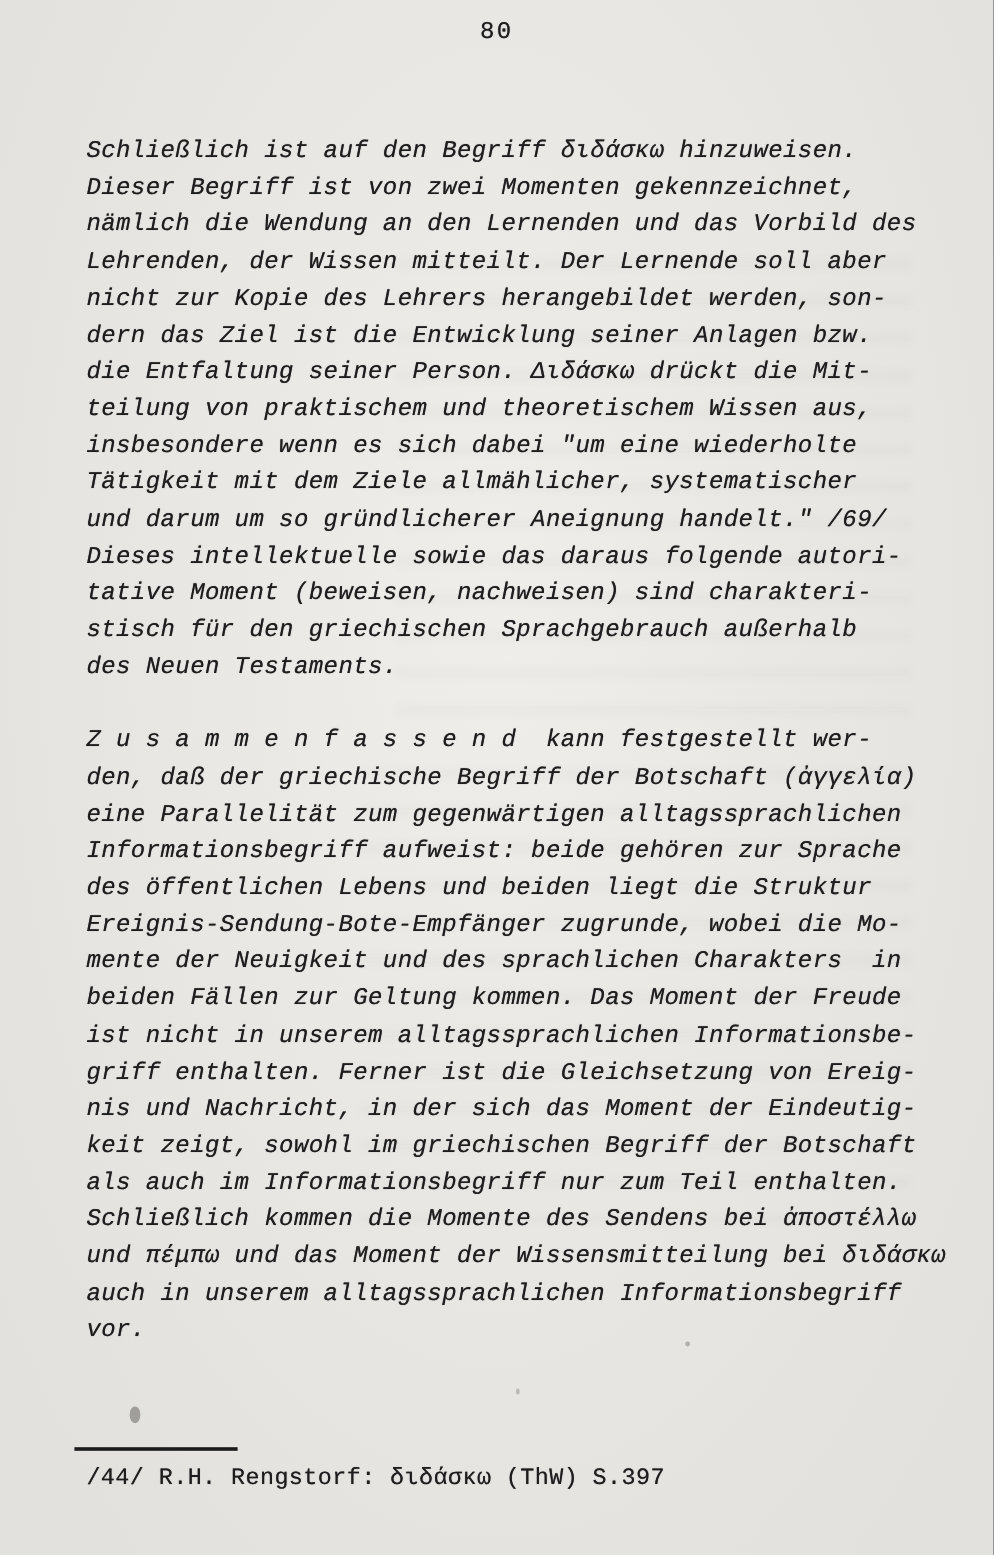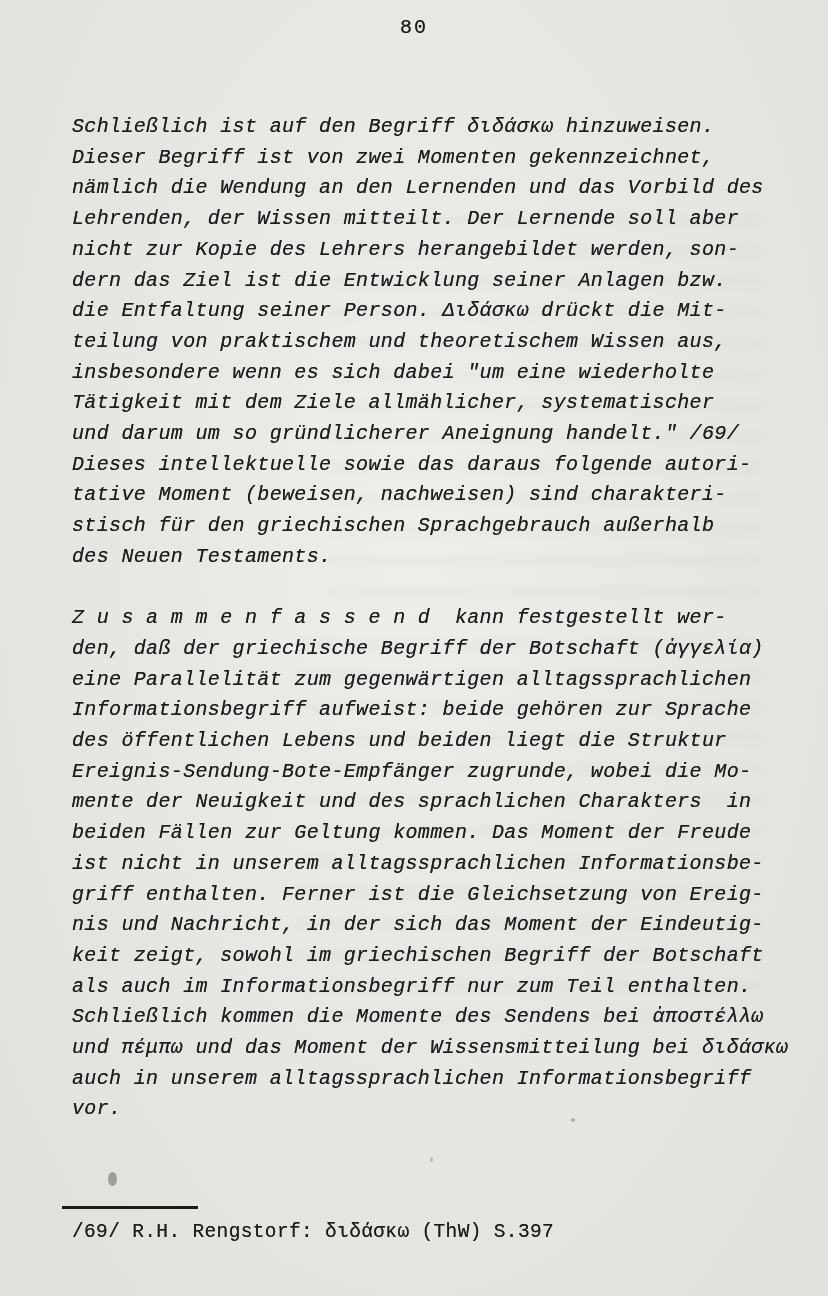--- a/index.html
+++ b/index.html
@@ -131,20 +131,20 @@
 keit zeigt, sowohl im griechischen Begriff der Botschaft
 als auch im Informationsbegriff nur zum Teil enthalten.
 Schließlich kommen die Momente des Sendens bei ἀποστέλλω
 und πέμπω und das Moment der Wissensmitteilung bei διδάσκω
 auch in unserem alltagssprachlichen Informationsbegriff
 vor.</div>
   </div>
 
   <div class="footnote-area">
     <div class="footnote-rule"></div>
-    <div class="footnote">/69/ R.H. Rengstorf: διδάσκω (ThW) S.397</div>
+    <div class="footnote">/44/ R.H. Rengstorf: διδάσκω (ThW) S.397</div>
   </div>
 
   <div class="speck speck-1"></div>
   <div class="speck speck-2"></div>
   <div class="speck speck-3"></div>
 
 </div>
 
 </body></html>

